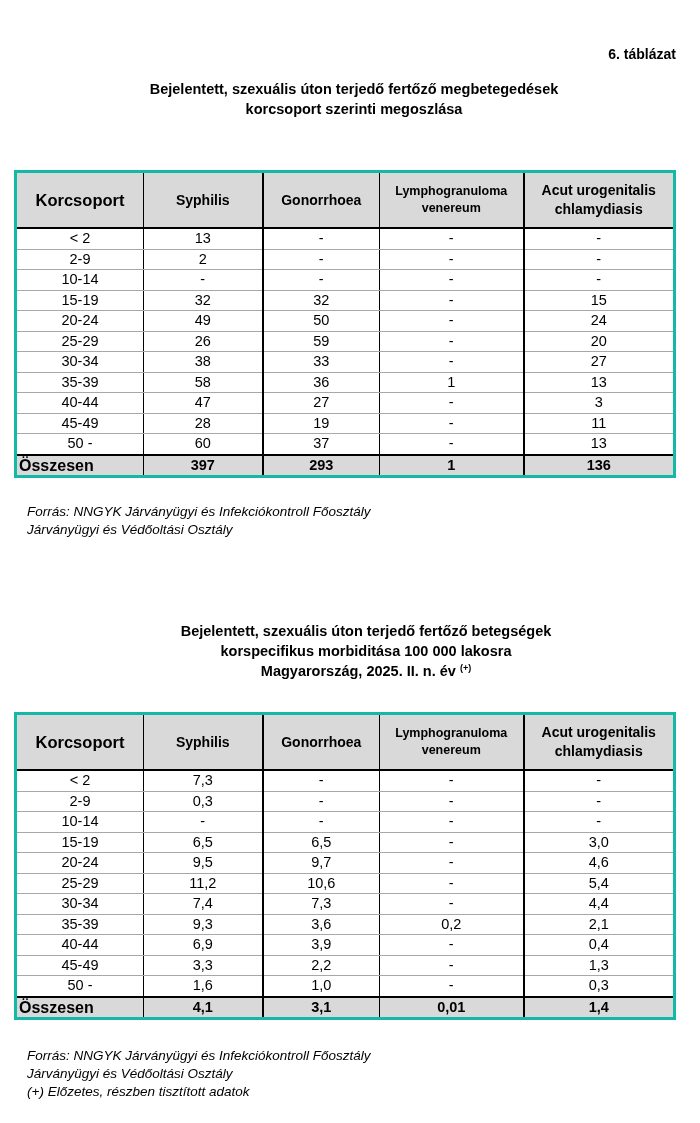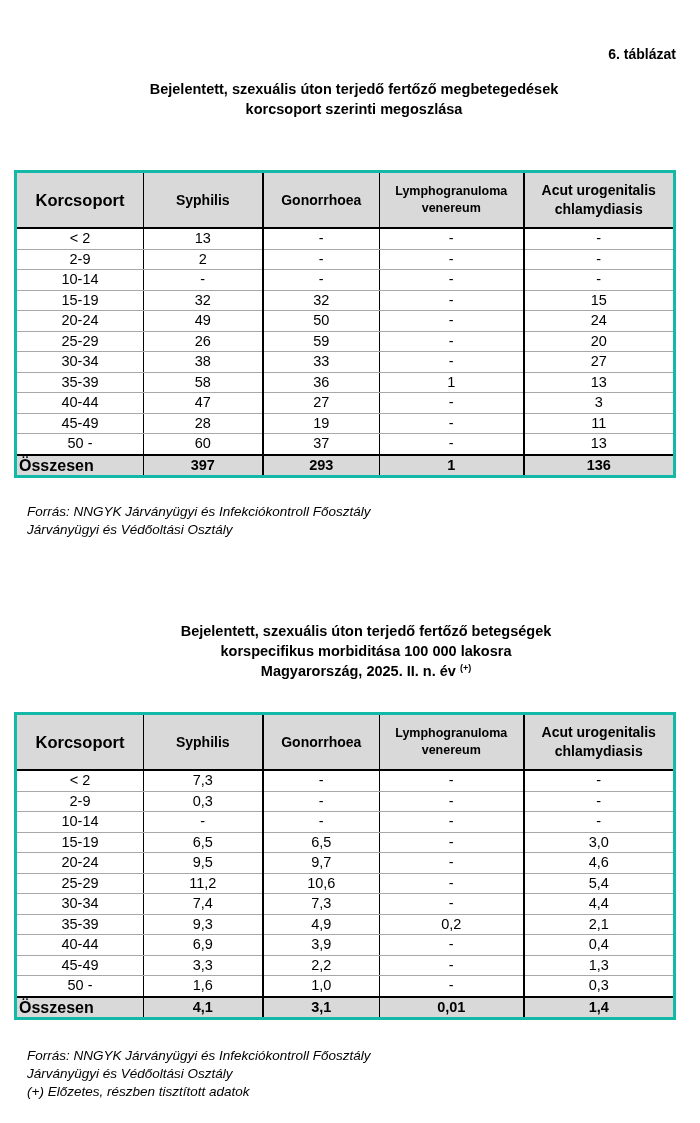--- a/index.html
+++ b/index.html
@@ -214,21 +214,21 @@
       <tr>
         <td>30-34</td>
         <td class="sep">7,4</td>
         <td>7,3</td>
         <td class="sep">-</td>
         <td>4,4</td>
       </tr>
       <tr>
         <td>35-39</td>
         <td class="sep">9,3</td>
-        <td>4,9</td>
+        <td>3,6</td>
         <td class="sep">0,2</td>
         <td>2,1</td>
       </tr>
       <tr>
         <td>40-44</td>
         <td class="sep">6,9</td>
         <td>3,9</td>
         <td class="sep">-</td>
         <td>0,4</td>
       </tr>

